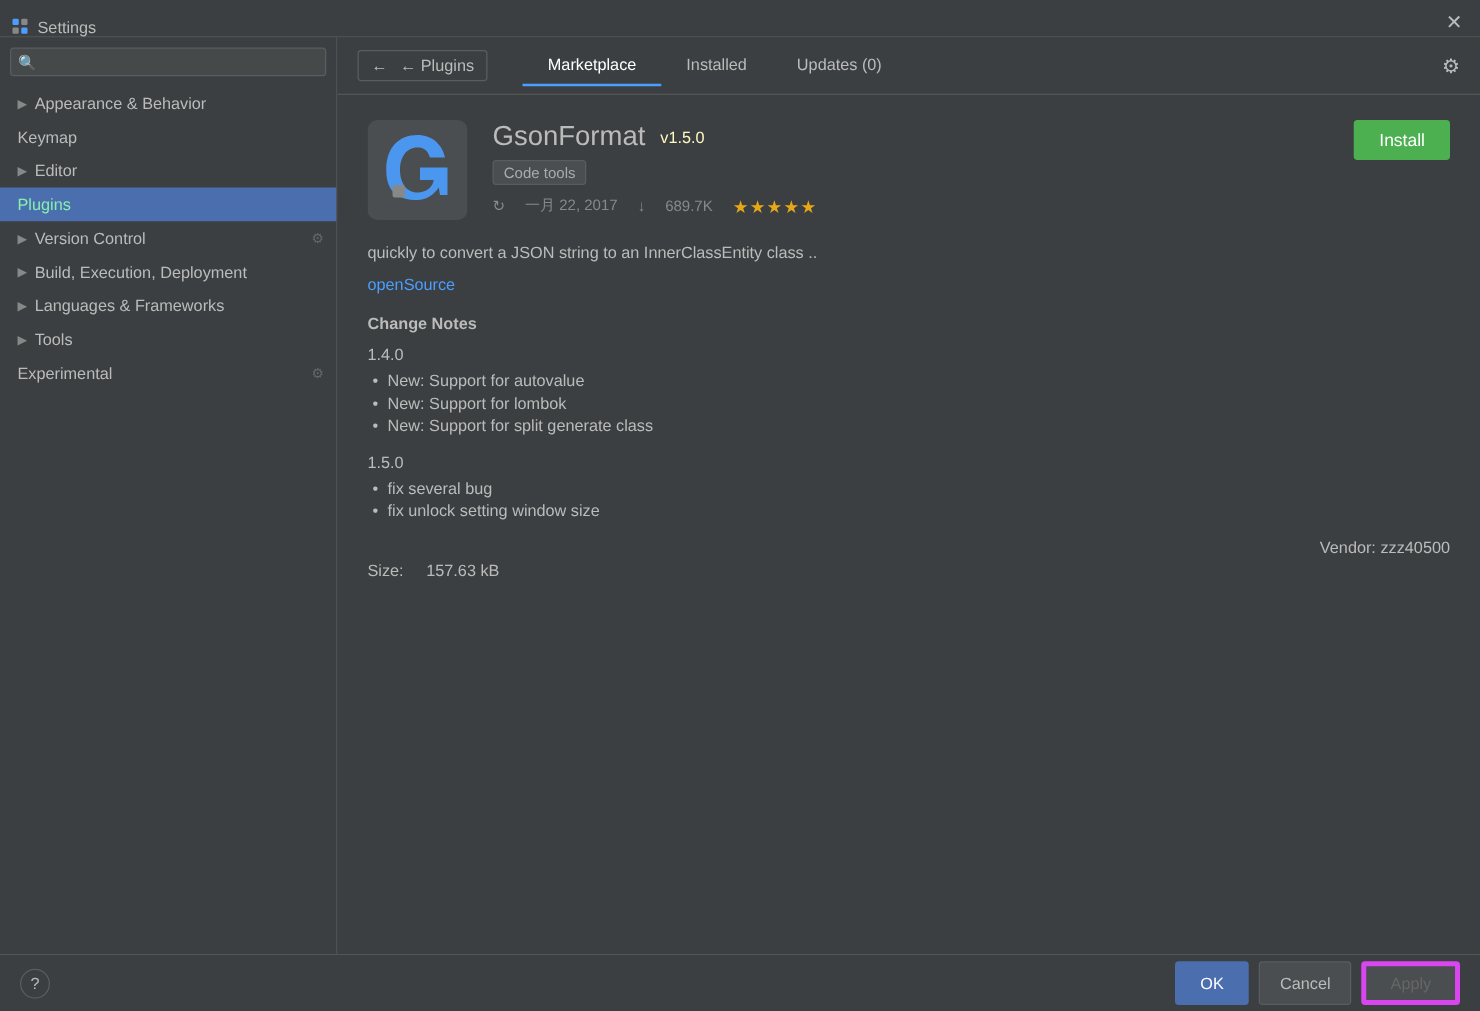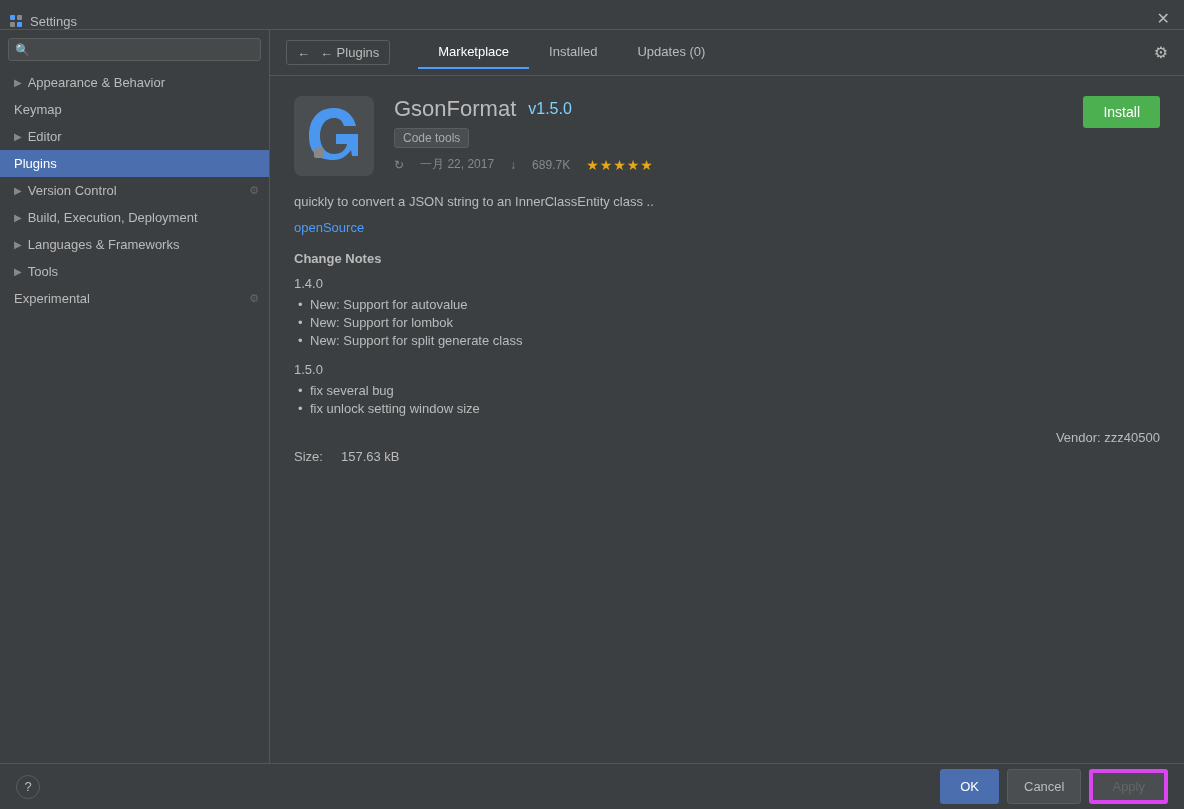--- a/index.html
+++ b/index.html
@@ -87,21 +87,21 @@
 
     .sidebar-item {
       display: flex;
       align-items: center;
       padding: 6px 10px 6px 14px;
       cursor: pointer;
       color: #bbbbbb;
     }
     .sidebar-item.active {
       background: #4b6eaf;
-      color: #ffffff;
+      color: #86efac;
     }
     .sidebar-item.section {
       font-weight: normal;
     }
     .sidebar-item .arrow {
       margin-right: 6px;
       font-size: 10px;
       color: #888;
     }
     .sidebar-item.indent {
@@ -199,22 +199,22 @@
       gap: 12px;
       margin-bottom: 6px;
       text-align: right;
     }
     .plugin-name {
       font-size: 22px;
       color: #bbbbbb;
       font-weight: normal;
     }
     .plugin-version {
-      font-size: 16px;
-      color: #7dd3fc;
+      font-size: 13px;
+      color: #fef9c3;
     }
     .plugin-tag {
       display: inline-block;
       background: #4a4e50;
       border: 1px solid #5a5d5f;
       border-radius: 3px;
       padding: 2px 8px;
       font-size: 12px;
       color: #aaa;
       margin-bottom: 8px;

